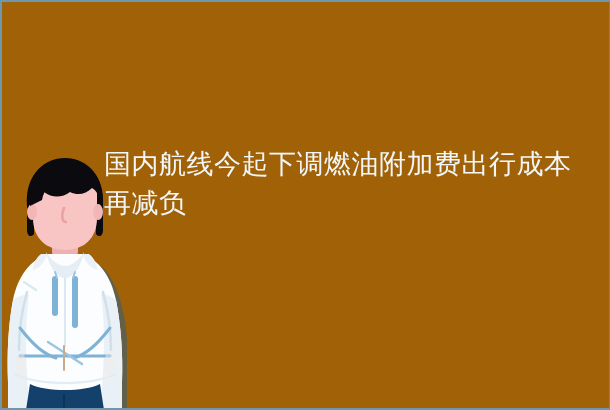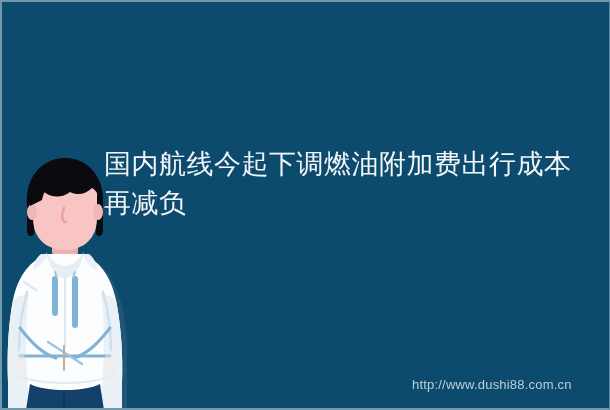--- a/index.html
+++ b/index.html
@@ -5,22 +5,22 @@
   html, body {
     margin: 0;
     padding: 0;
     background: #ffffff;
   }
   #poster {
     position: relative;
     width: 610px;
     height: 410px;
     overflow: hidden;
-    background: #0c4a6e;
-    font-family: Liberation Sans, sans-serif;
+    background: #a16207;
+    font-family: Liberation Serif, serif;
     box-sizing: border-box;
   }
   
   #edge-highlight {
     position: absolute;
     left: 0; top: 0;
     width: 610px; height: 410px;
     box-sizing: border-box;
     border-left: 2px solid #6f98ad;
     border-top: 2px solid #6f98ad;
@@ -161,17 +161,16 @@
 
       <g>
         <path d="M16 206 C14 216 16 224 22 228 C26 222 26 212 24 204 Z" fill="#f2ebe6" opacity="0.5"></path>
         <path d="M114 206 C116 216 114 224 108 228 C104 222 104 212 106 204 Z" fill="#f2ebe6" opacity="0.5"></path>
       </g>
     </svg>
   </div>
 
   <div id="headline">国内航线今起下调燃油附加费出行成本再减负</div>
 
-  <div id="watermark">http://www.dushi88.com.cn</div>
 
   <div id="edge-highlight"></div>
 
 </div>
 
 </body></html>

